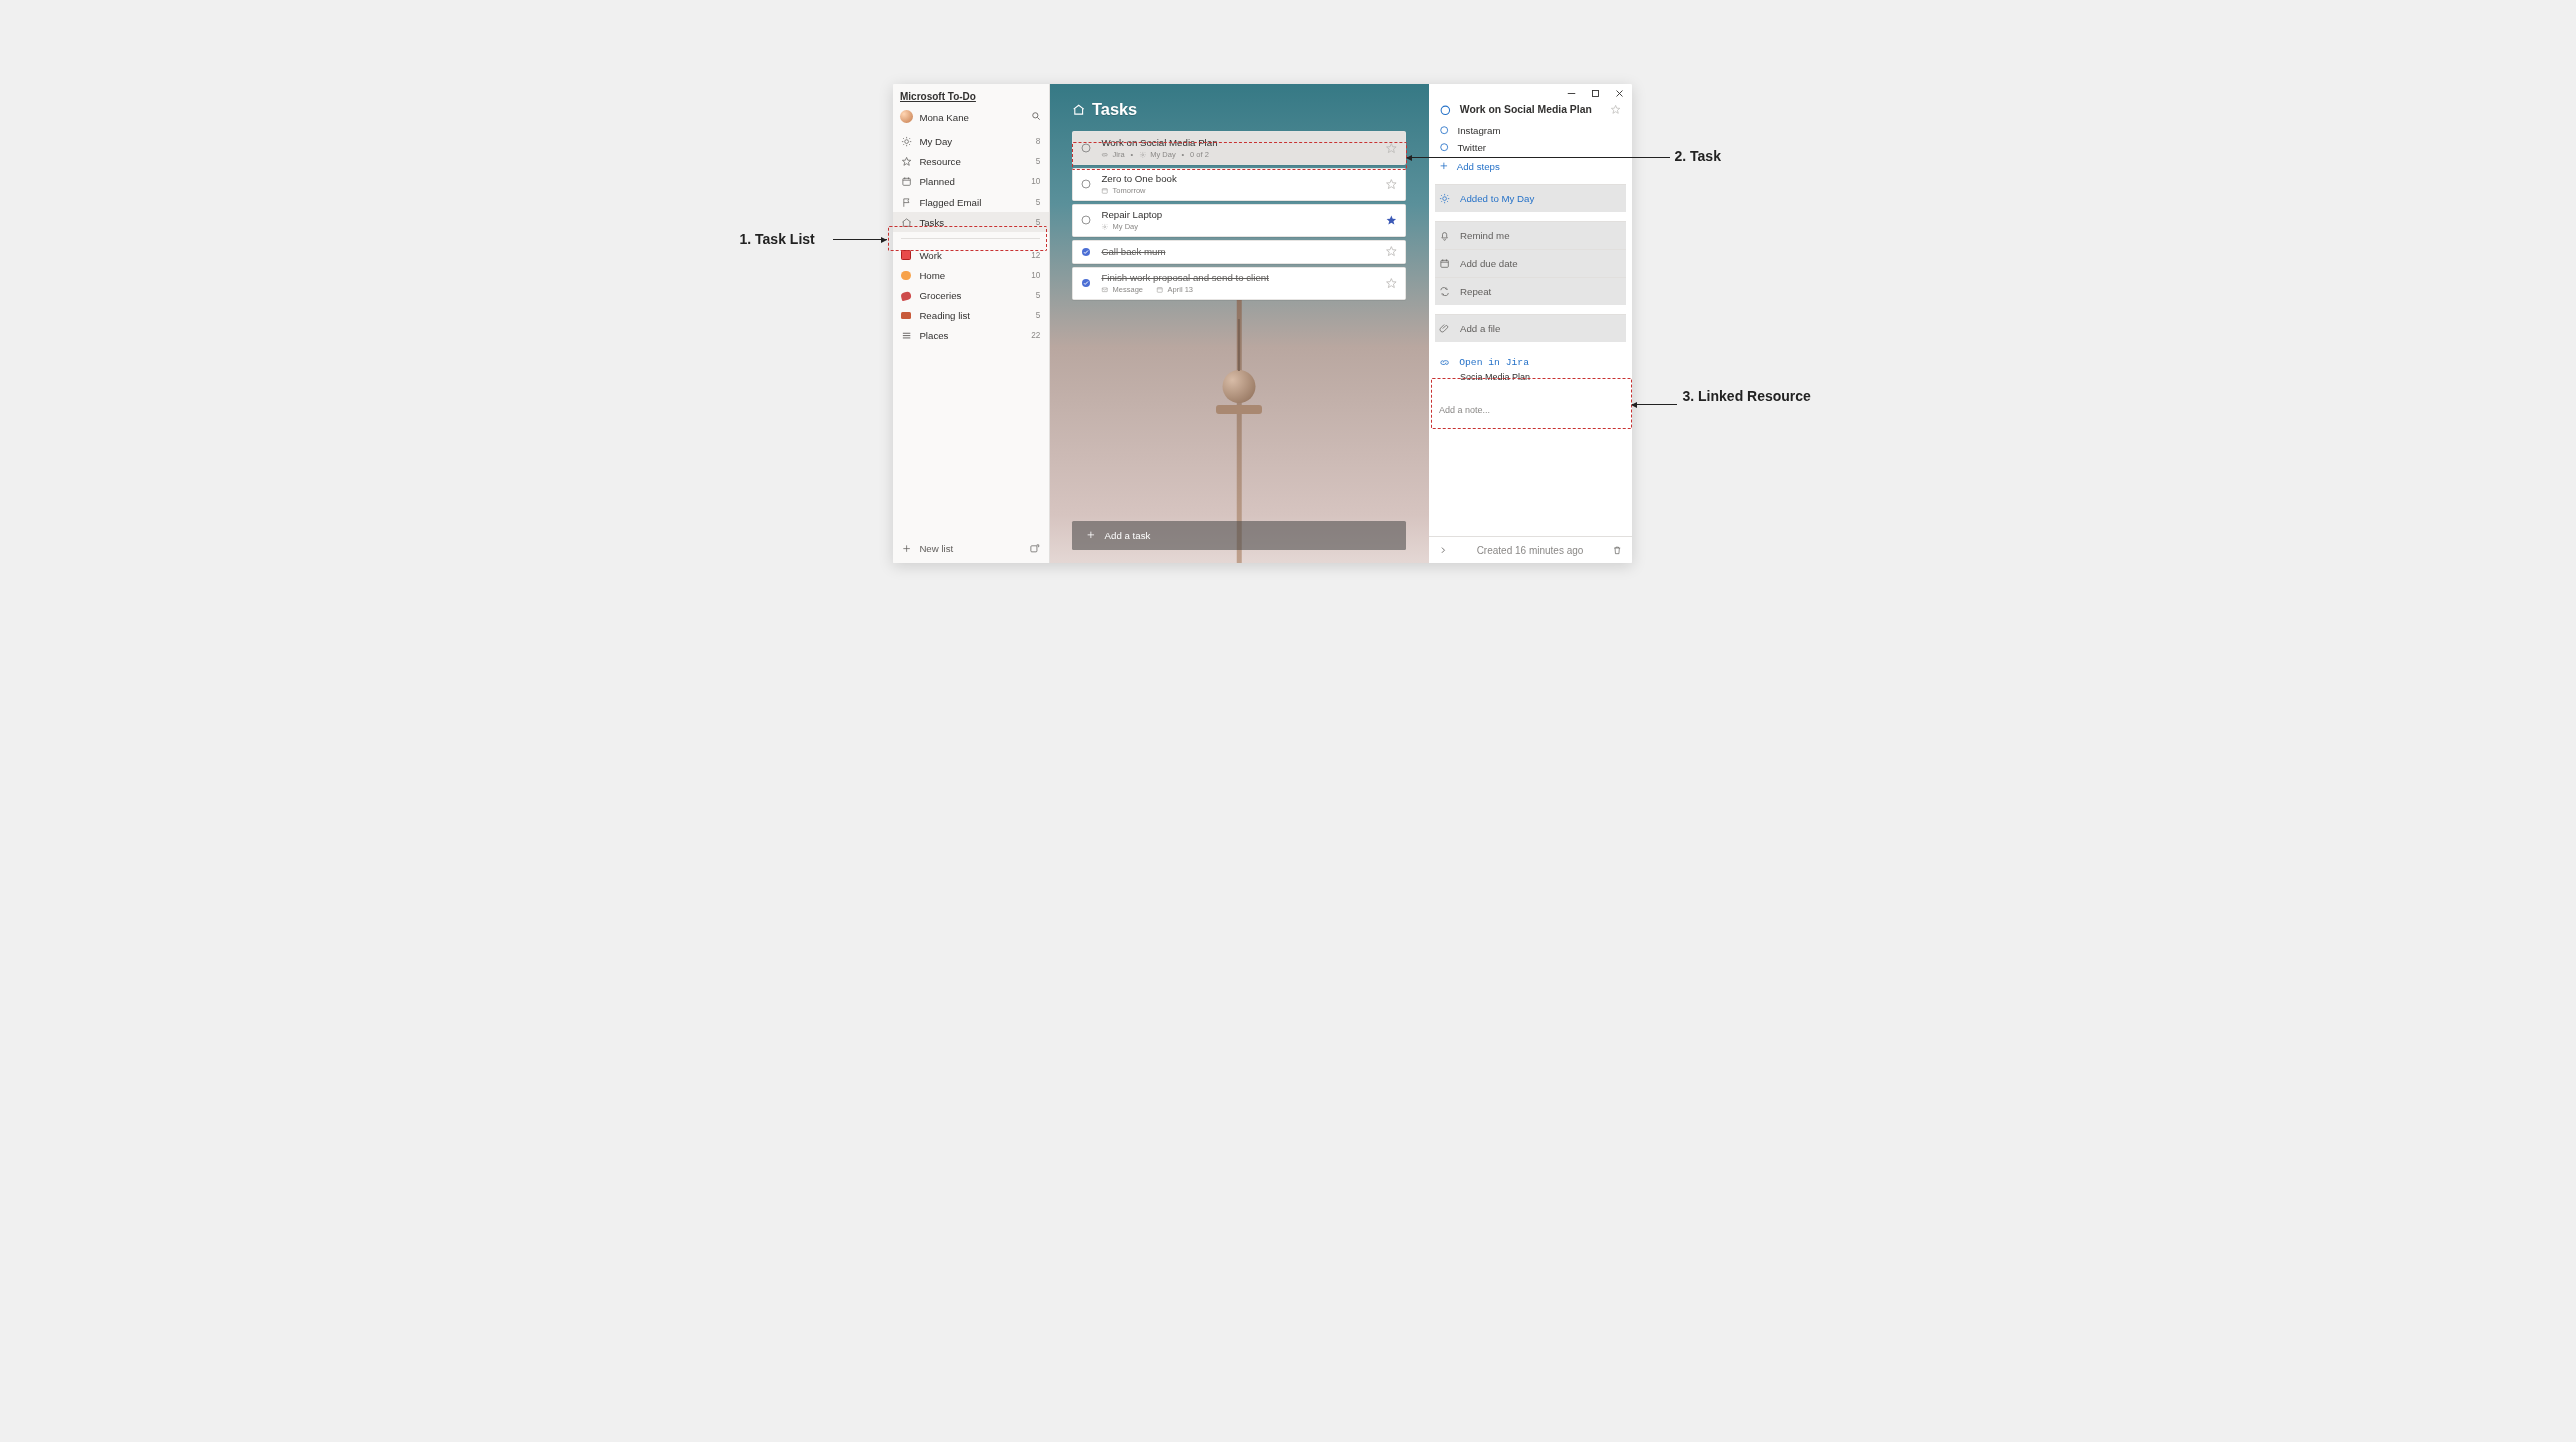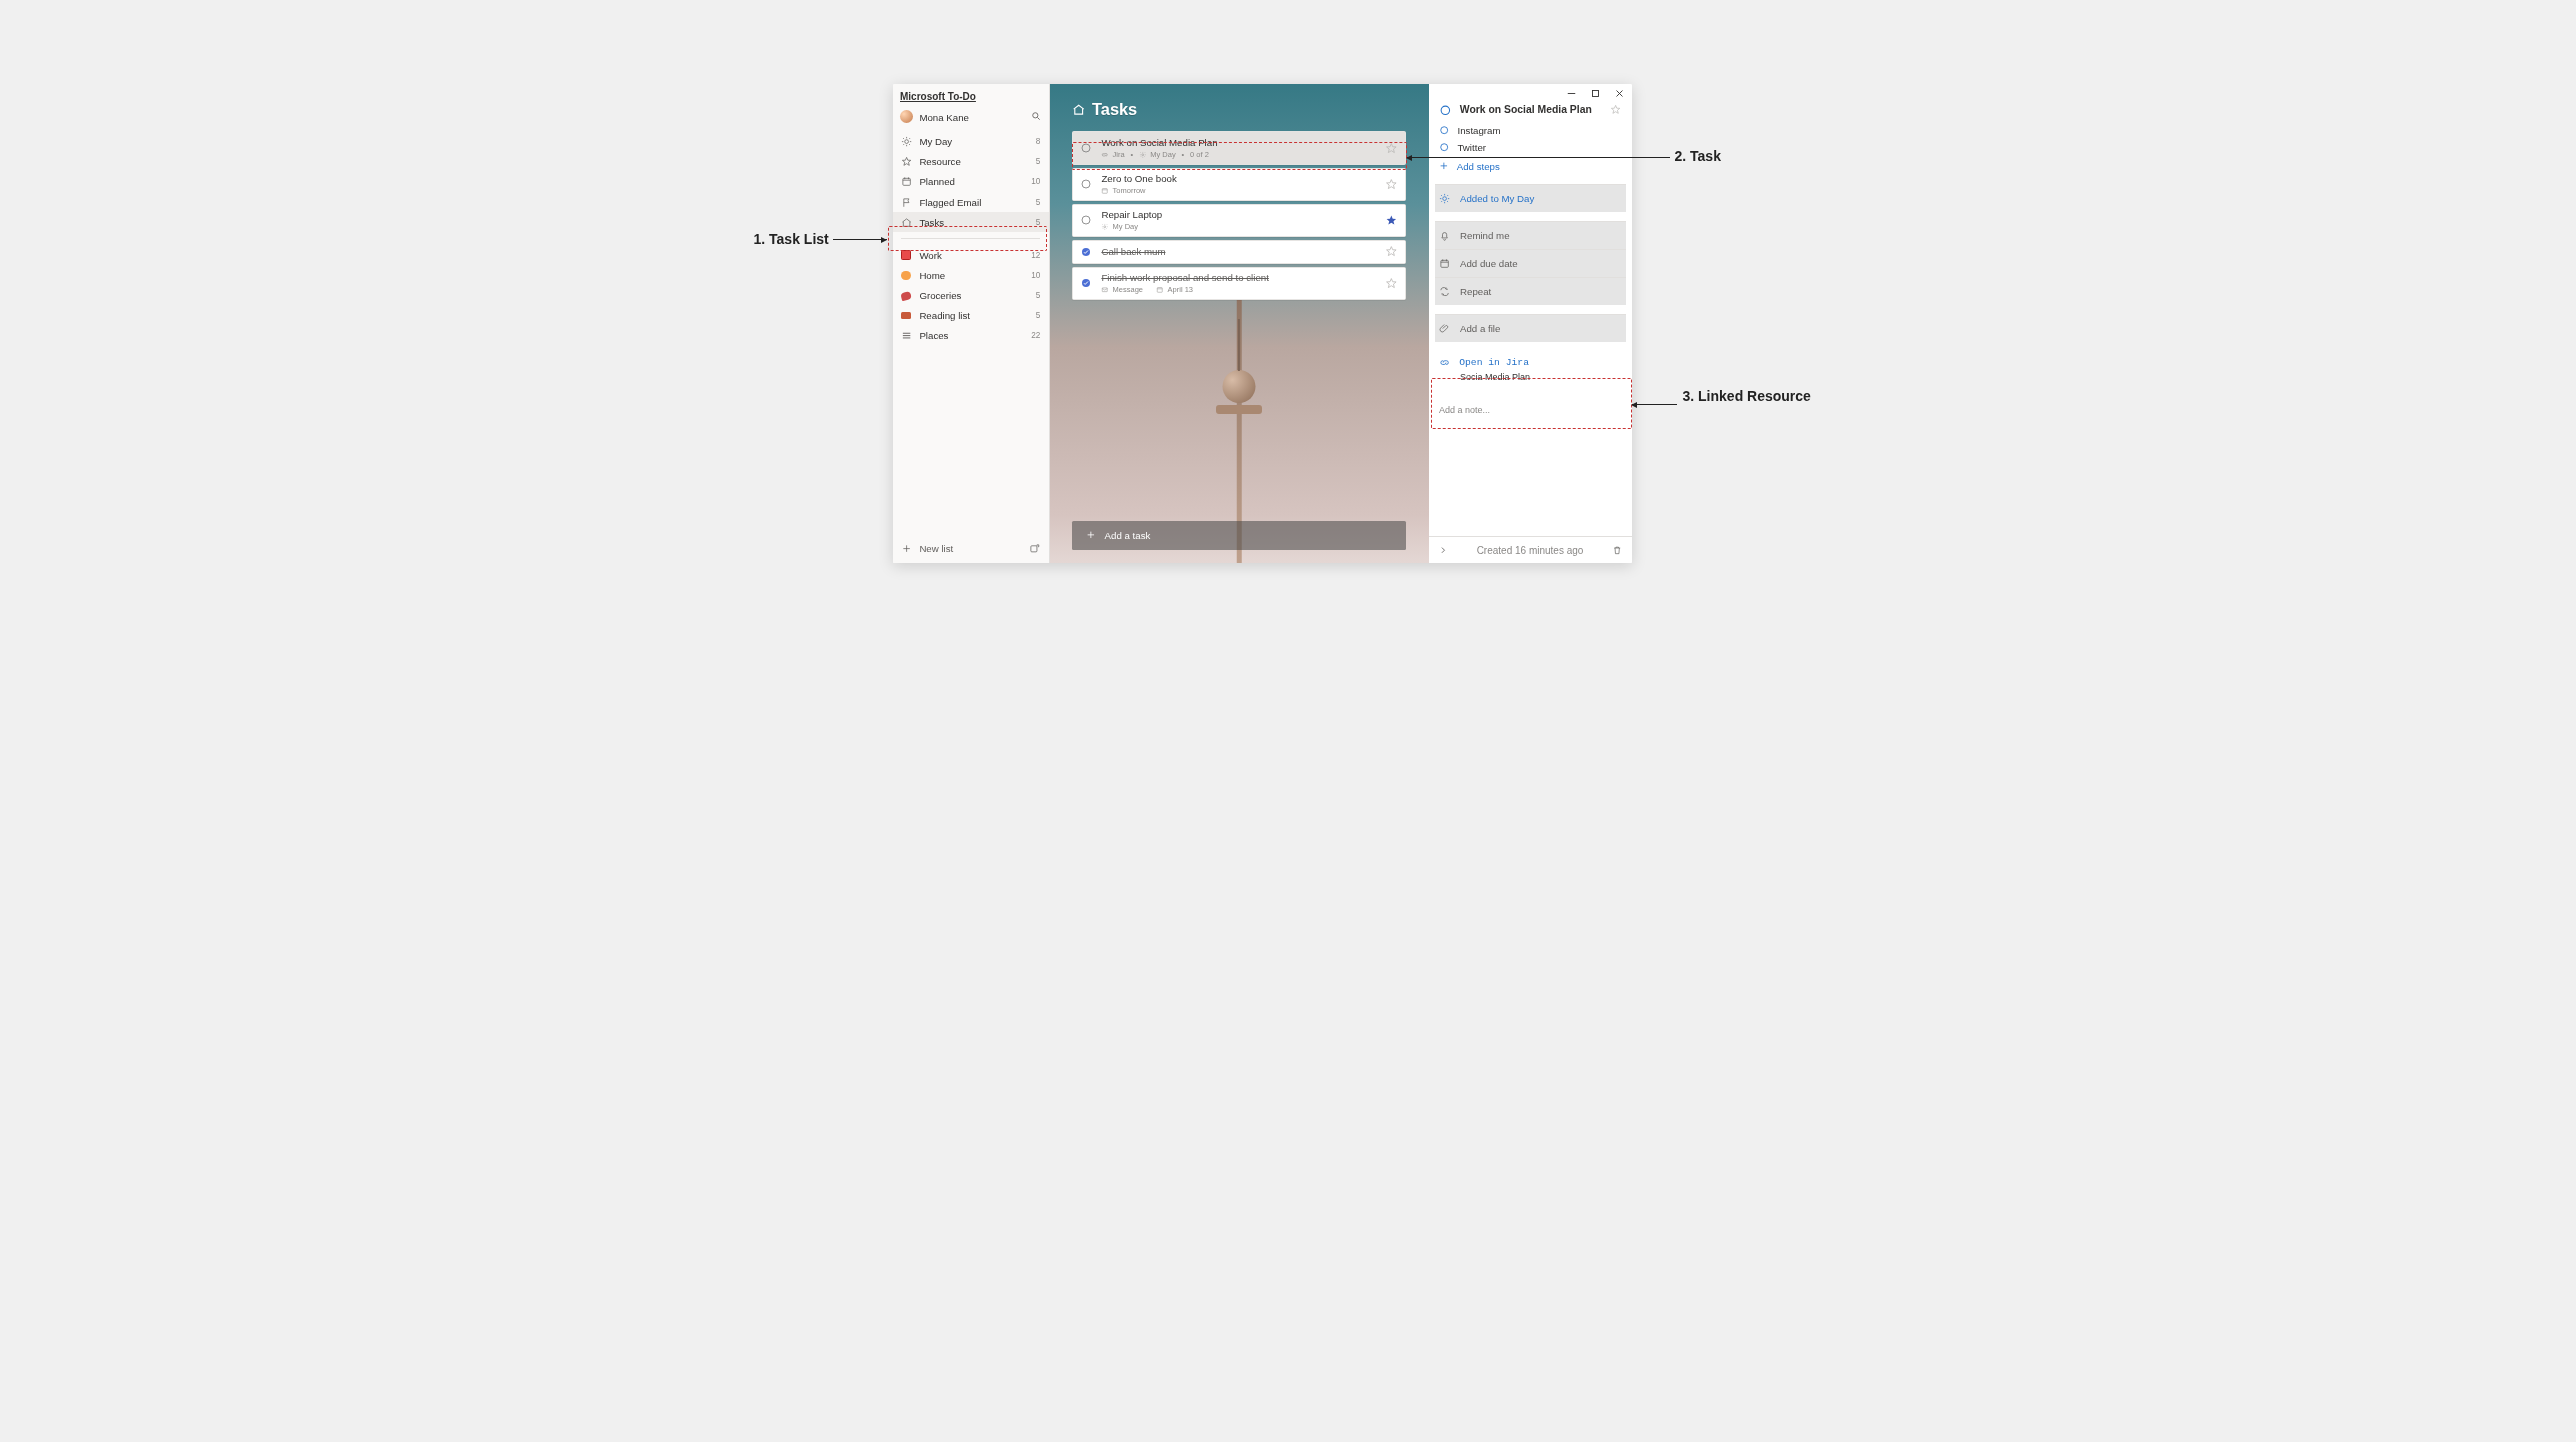--- a/index.html
+++ b/index.html
@@ -581,21 +581,21 @@
         <span>Created 16 minutes ago</span>
         <span class="icon">
             <svg viewBox="0 0 24 24" fill="none" stroke="#605e5c" stroke-width="1.6">
               <path d="M5 7h14M9 7V5h6v2M7 7l1 13h8l1-13"></path>
             </svg>
           </span>
       </div>
     </div>
   </div>
 
-  <div class="callout-label" style="left:17px; top:231px;">1. Task List</div>
+  <div class="callout-label" style="left:3px; top:231px;">1. Task List</div>
   <div class="arrow" style="left:96px; top:239px; width:54px;">
       <span class="arrowhead-left"></span>
     </div>
   <div class="callout-box" style="left:151px; top:226px; width:159px; height:25px;"></div>
 
   <div class="callout-box" style="left:335px; top:142px; width:335px; height:28px;"></div>
   <div class="arrow" style="left:670px; top:157px; width:263px;">
       <span class="arrowhead-right"></span>
     </div>
   <div class="callout-label" style="left:938px; top:148px;">2. Task</div>

